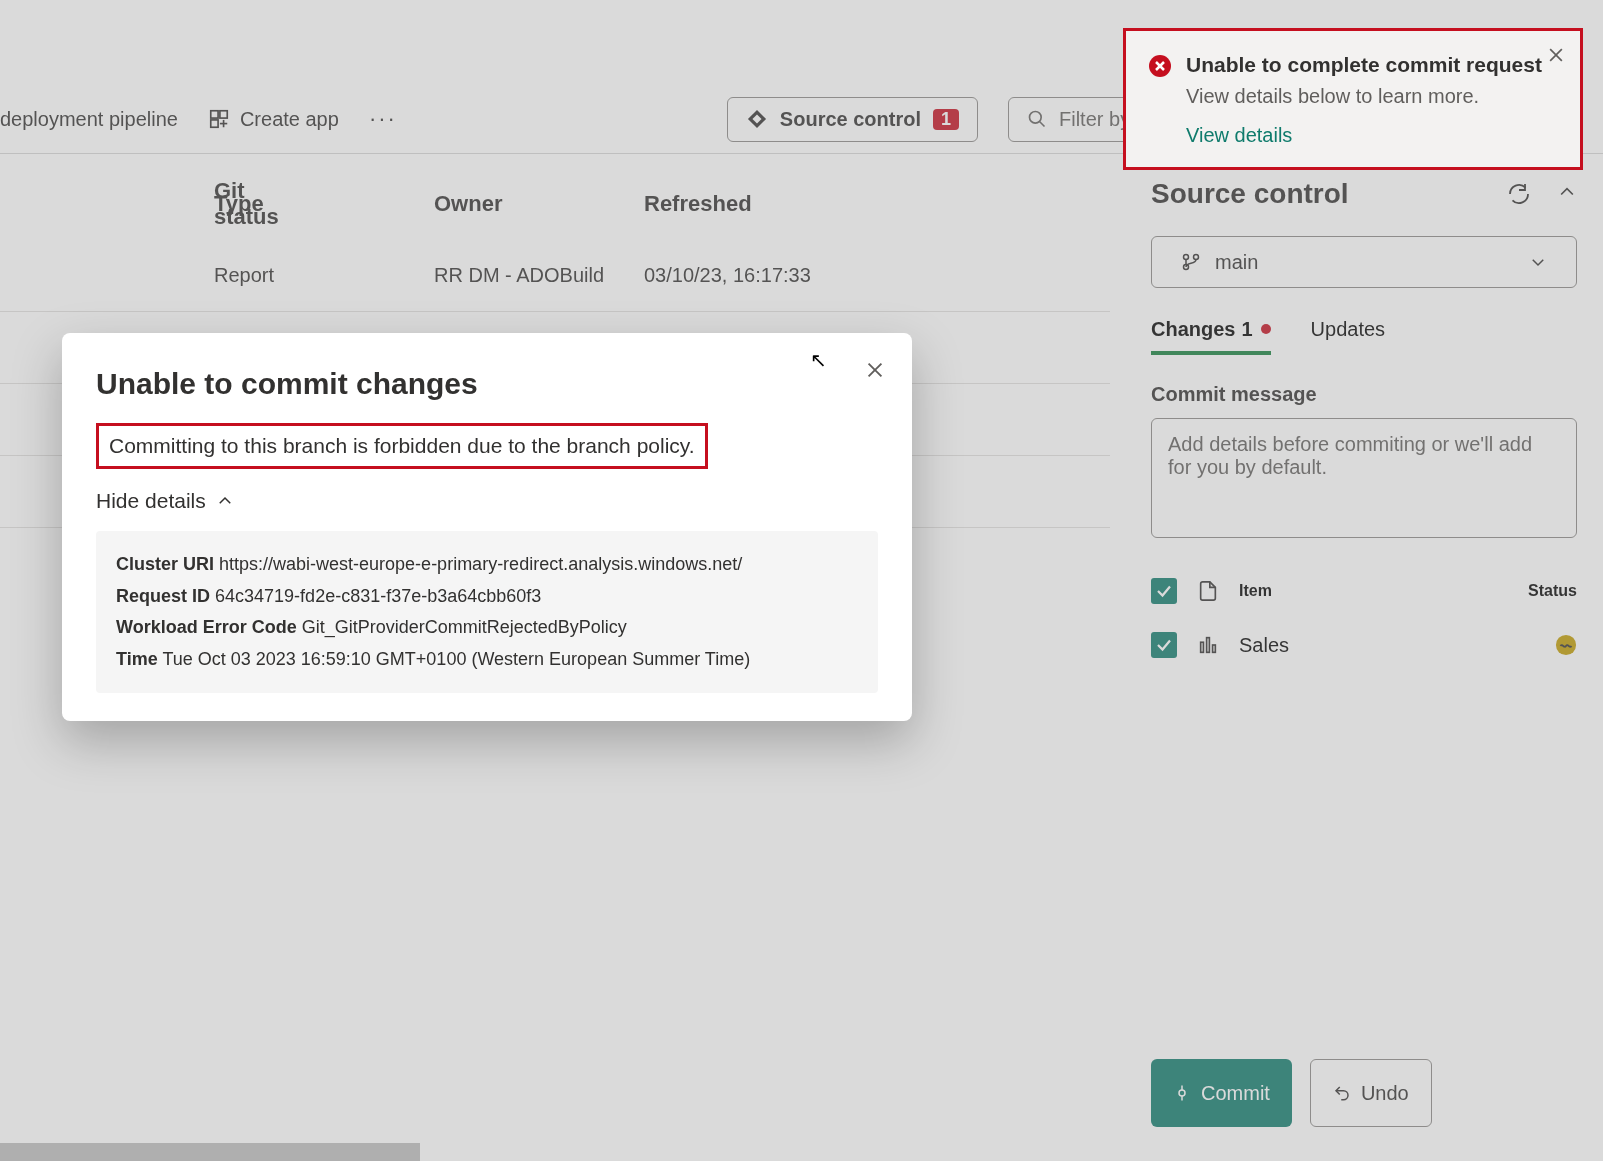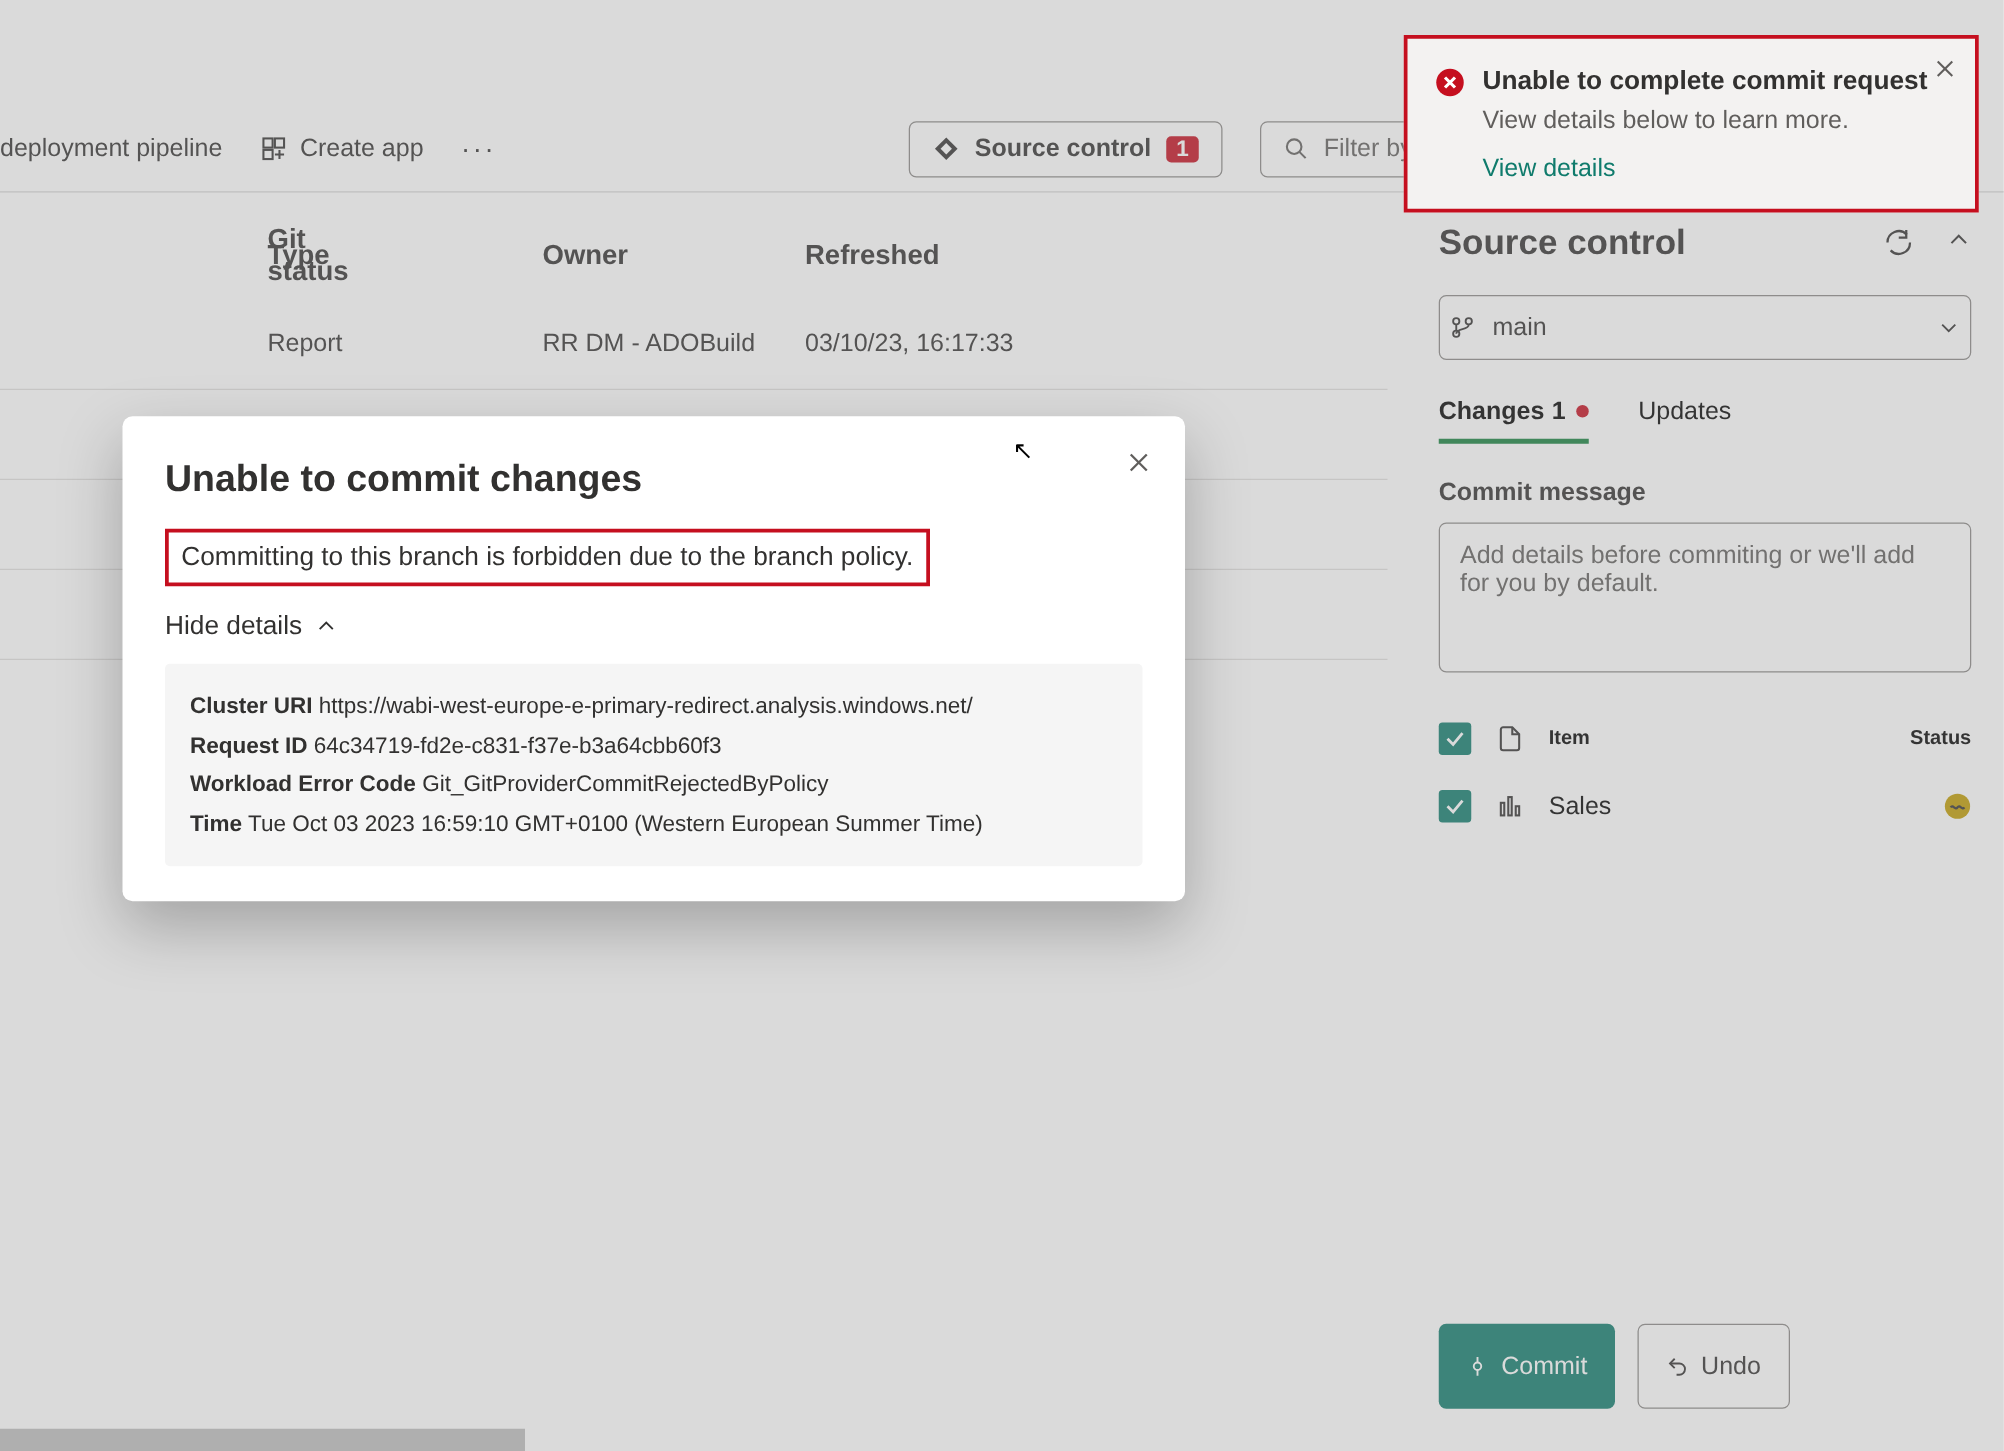--- a/index.html
+++ b/index.html
@@ -29,21 +29,21 @@
 .grid-row { font-size:20px; color:#323130; border-bottom:1px solid #e1dfdd; }
 .grid-row .cell { white-space:nowrap; overflow:hidden; text-overflow:ellipsis; }
 .grid-head .cell:nth-child(1), .grid-row .cell:nth-child(1){ padding-left:210px; }
 .uncommitted { display:flex; align-items:center; gap:10px; }
 .uncommitted .dot { width:20px; height:20px; }
 
 
 .scpanel { position:absolute; top:168px; right:4px; width:470px; bottom:0; background:#fff; z-index:3; }
 .scpanel h2 { font-family: "Segoe UI Semibold"; font-size:28px; font-weight:600; color:#323130; padding:10px 22px 0 22px; display:flex; align-items:center; justify-content:space-between; }
 .scpanel h2 .icons { display:flex; gap:26px; }
-.branch { margin:26px 22px 0 22px; border:1px solid #8a8886; border-radius:6px; height:52px; display:flex; align-items:center; padding:0 8px; justify-content:space-between; cursor:pointer; }
+.branch { margin:26px 22px 0 22px; border:1px solid #8a8886; border-radius:6px; height:52px; display:flex; align-items:center; padding:0 29px; justify-content:space-between; cursor:pointer; }
 .branch .left { display:flex; align-items:center; gap:14px; }
 .branch .name { font-size:20px; color:#323130; }
 .tabs { display:flex; gap:40px; margin:30px 22px 0 22px; font-size:20px; }
 .tab { padding-bottom:10px; cursor:pointer; }
 .tab.active { font-weight:600; border-bottom:4px solid #15803d; display:flex; align-items:center; gap:6px; }
 .tab .reddot { width:10px; height:10px; background:#c50f1f; border-radius:50%; display:inline-block; margin-left:2px; margin-bottom:2px; }
 .cm-label { margin:28px 22px 0 22px; font-size:20px; color:#323130; font-weight:600; }
 .cm-box { margin:12px 22px 0 22px; border:1px solid #8a8886; border-radius:6px; height:120px; padding:14px 16px; font-size:20px; color:#605e5c; }
 .item-head { margin:40px 22px 0 22px; display:flex; align-items:center; gap:20px; font-size:16px; font-weight:600; }
 .item-head .status { margin-left:auto; font-weight:600; }
@@ -59,21 +59,21 @@
 
 .toast { position:absolute; top:28px; right:20px; width:460px; background:#f3f2f1; border:3px solid #c50f1f; z-index:20; padding:20px 22px; }
 .toast .row1 { display:flex; gap:14px; align-items:flex-start; }
 .toast .erricon { width:24px; height:24px; flex-shrink:0; margin-top:3px; }
 .toast .title { font-size:21px; font-weight:600; color:#323130; line-height:1.35; }
 .toast .sub { font-size:20px; color:#605e5c; margin-top:6px; }
 .toast .link { font-size:20px; color:#0f7b6c; margin-top:16px; cursor:pointer; }
 .toast .close { position:absolute; top:14px; right:14px; cursor:pointer; }
 
 
-.modal { position:absolute; top:333px; left:62px; width:850px; background:#fff; border-radius:8px; box-shadow:0 20px 50px rgba(0,0,0,.25); z-index:30; padding:34px 34px 28px 34px;margin-left:36px; }
+.modal { position:absolute; top:333px; left:62px; width:850px; background:#fff; border-radius:8px; box-shadow:0 20px 50px rgba(0,0,0,.25); z-index:30; padding:34px 34px 28px 34px; }
 .modal h1 { font-size:30px; font-weight:600; color:#323130; }
 .modal .xclose { position:absolute; top:26px; right:26px; cursor:pointer; }
 .modal .msg { margin-top:22px; border:3px solid #c50f1f; padding:8px 10px; font-size:21px; color:#323130; width:fit-content; }
 .modal .toggle { margin-top:20px; font-size:21px; color:#323130; display:flex; align-items:center; gap:10px; cursor:pointer; }
 .modal .details { margin-top:18px; background:#f5f5f5; border-radius:4px; padding:18px 20px; font-size:18px; color:#323130; line-height:1.75; }
 .modal .details b { font-weight:600; }
 .modal .actions { display:flex; justify-content:flex-end; margin-top:22px; }
 .modal .closebtn { border:1px solid #8a8886; border-radius:6px; background:#fff; font-size:20px; padding:10px 24px; cursor:pointer; }
 
 

